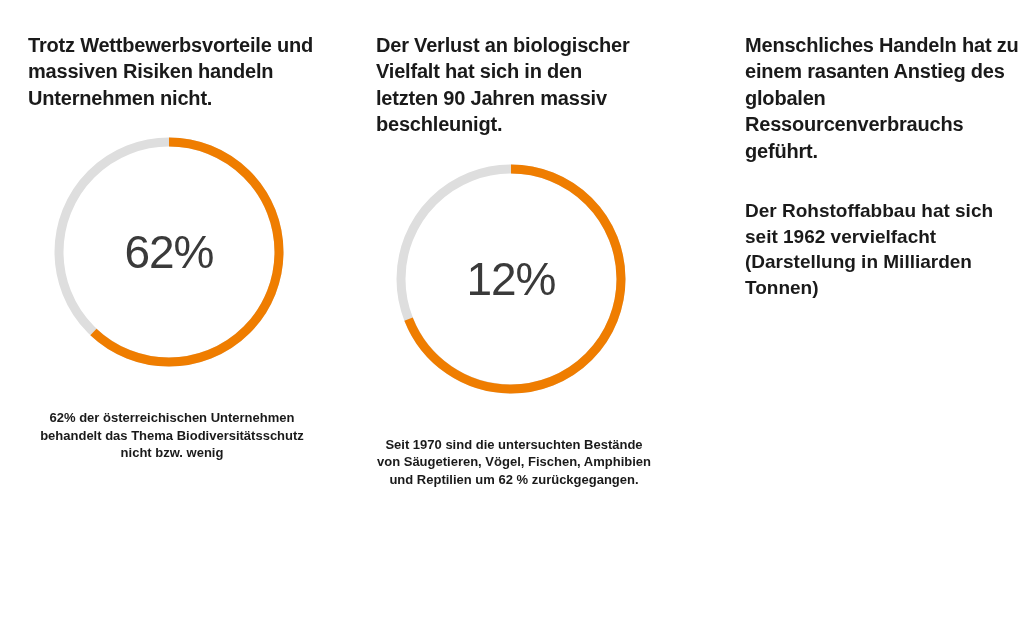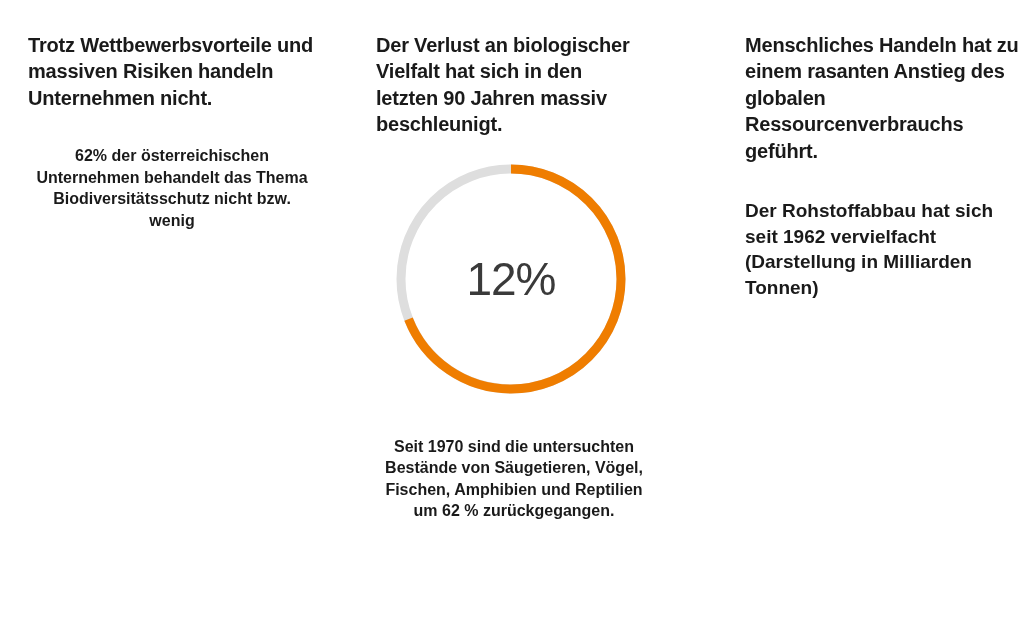--- a/index.html
+++ b/index.html
@@ -64,21 +64,21 @@
     display: flex;
     align-items: center;
     justify-content: center;
     font-size: 46px;
     font-weight: 400;
     color: #3a3a3a;
     letter-spacing: -1px;
   }
 
   .caption {
-    font-size: 16px;
+    font-size: 13px;
     line-height: 1.35;
     font-weight: 700;
     text-align: center;
     color: #1a1a1a;
     margin: 8px;
   }
   .col-1 .caption { width: 276px; margin-left: 6px; margin-top: 34px; }
   .col-2 .caption { width: 276px; margin-left: 0px;  margin-top: 34px; }
 
   
@@ -117,20 +117,27 @@
   }
 </style>
 </head>
 <body>
 
 <div class="page">
 
   <div class="col col-1">
     <p class="headline">Trotz Wettbewerbsvorteile und massiven Risiken handeln Unternehmen nicht.</p>
 
+    <div class="donut-wrap">
+      <svg class="donut-svg" viewBox="0 0 246 246">
+        <circle cx="123" cy="123" r="110" fill="none" stroke="#dedede" stroke-width="9"></circle>
+        <circle id="arc-1" cx="123" cy="123" r="110" fill="none" stroke="#ef7d00" stroke-width="9" stroke-dasharray="428.5132379496478 262.6371458401067" transform="rotate(-90 123 123)"></circle>
+      </svg>
+      <div class="donut-value">62%</div>
+    </div>
 
     <p class="caption">62% der österreichischen Unternehmen behandelt das Thema Biodiversitätsschutz nicht bzw. wenig</p>
   </div>
 
   <div class="col col-2">
     <p class="headline">Der Verlust an biologischer Vielfalt hat sich in den letzten 90 Jahren massiv beschleunigt.</p>
 
     <div class="donut-wrap">
       <svg class="donut-svg" viewBox="0 0 246 246">
         <circle cx="123" cy="123" r="110" fill="none" stroke="#dedede" stroke-width="9"></circle>

